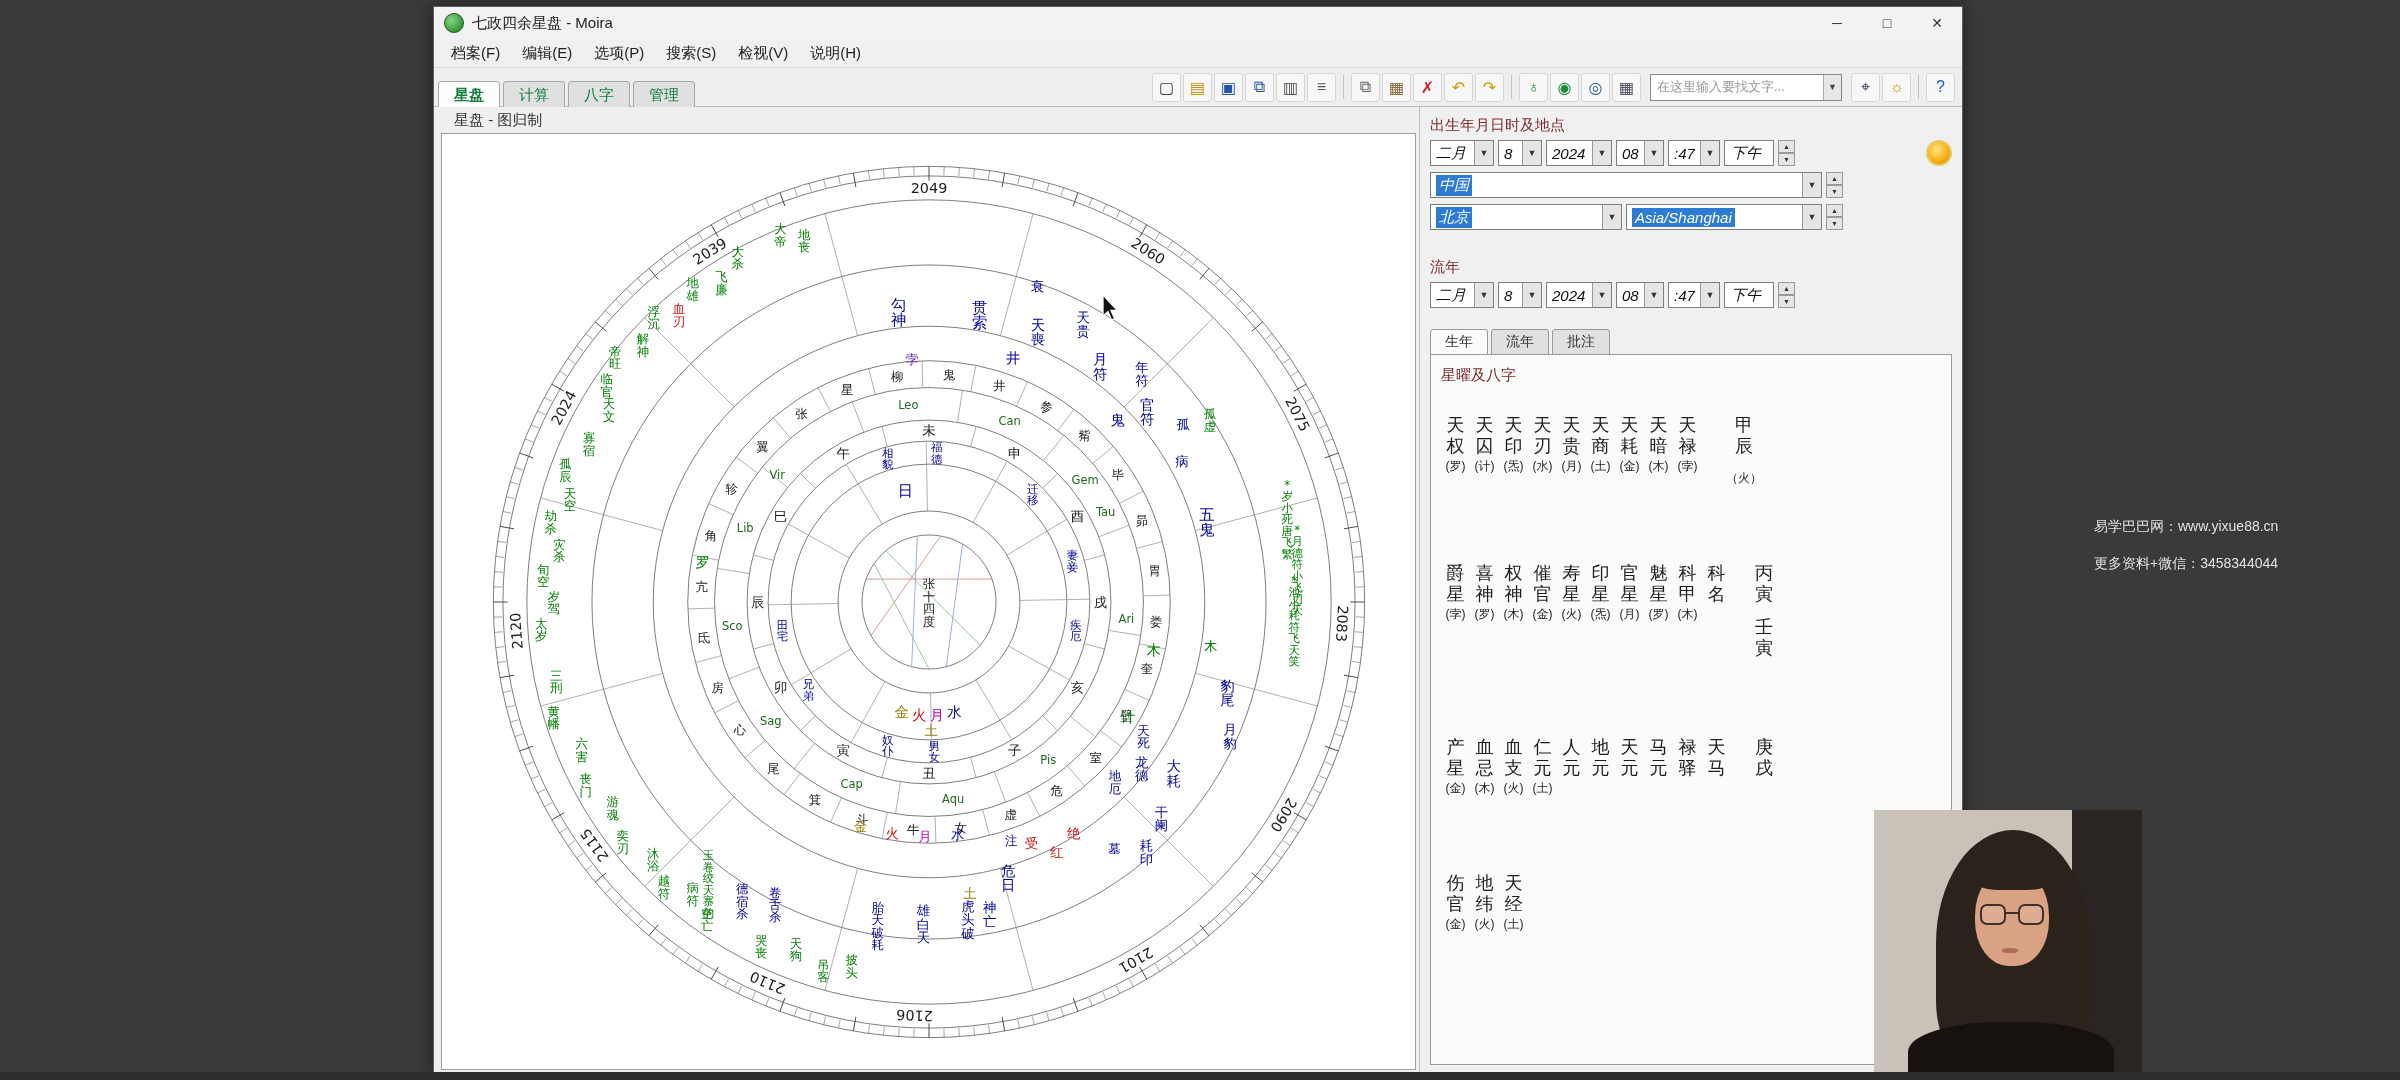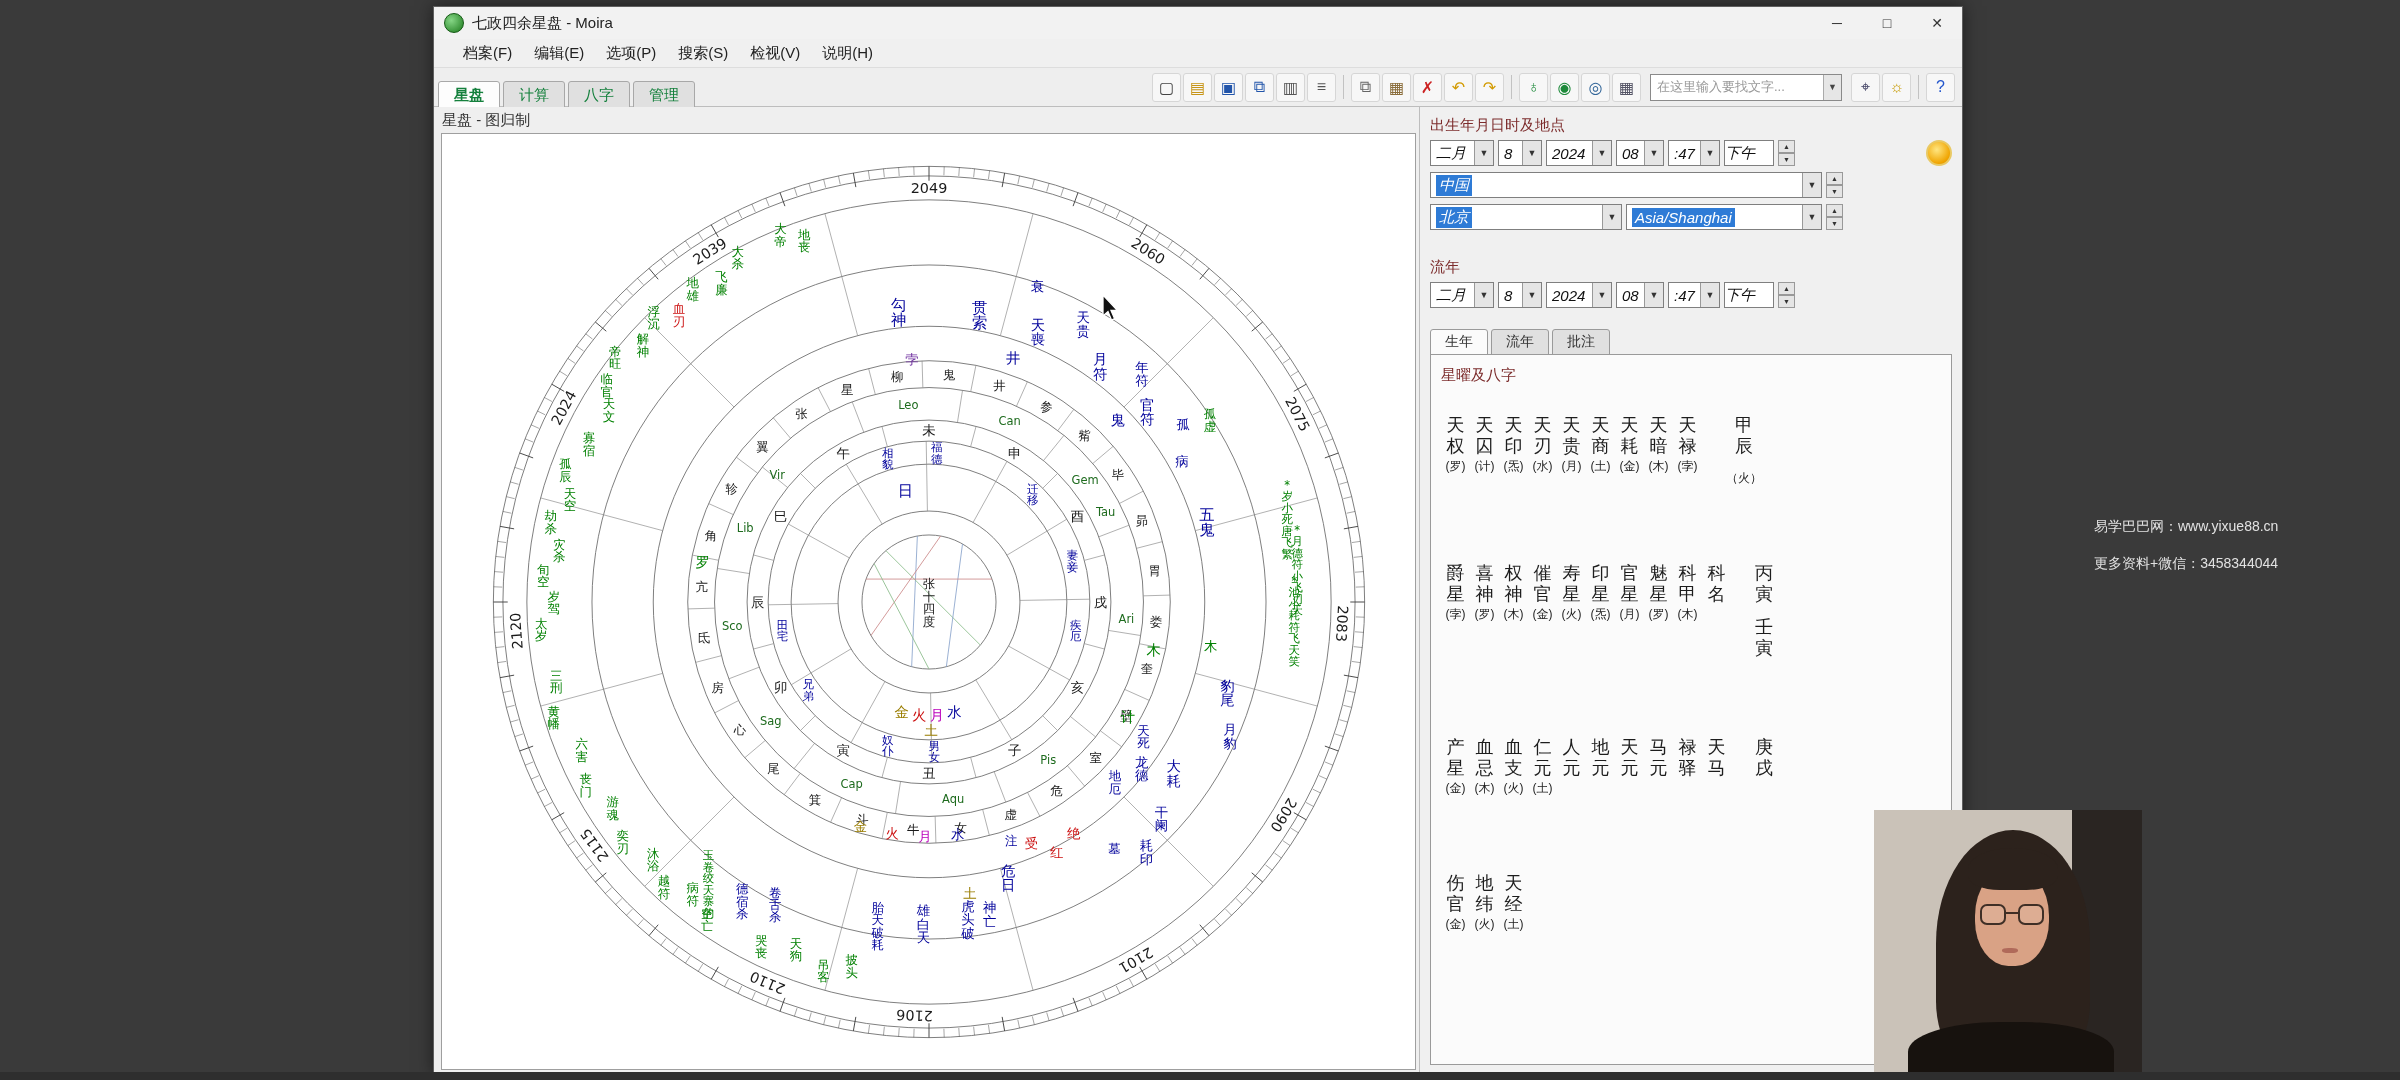--- a/index.html
+++ b/index.html
@@ -7,21 +7,21 @@
          font-family:"Liberation Sans","DejaVu Sans",sans-serif;}
   
   .app-window{position:absolute;left:433px;top:6px;width:1528px;height:1066px;background:#f0f0f0;
               border:1px solid #5f5f5f;box-shadow:0 0 16px rgba(0,0,0,.5);display:flex;flex-direction:column;}
   .titlebar{height:32px;display:flex;align-items:center;background:#f2f2f2;padding-left:10px;gap:8px;flex:none;}
   .app-icon{width:18px;height:18px;border-radius:50%;flex:none;
             background:radial-gradient(circle at 35% 35%,#86d686,#1c7a1c);border:1px solid #145a14;}
   .title-text{font-size:15px;color:#222;}
   .win-btns{margin-left:auto;display:flex;height:100%;}
   .win-btn{width:50px;height:100%;display:flex;align-items:center;justify-content:center;font-size:14px;color:#333;}
-  .menubar{height:28px;background:#f0f0f0;display:flex;align-items:center;padding-left:18px;
+  .menubar{height:28px;background:#f0f0f0;display:flex;align-items:center;padding-left:6px;
            border-bottom:1px solid #ddd;flex:none;}
   .menu-item{padding:0 11px;font-size:15px;color:#222;}
   
   .mainbar{height:38px;background:#eeeeee;display:flex;align-items:center;border-bottom:1px solid #bdbdbd;
            padding:0 6px 0 4px;flex:none;}
   .tab{height:28px;padding:0 15px;display:flex;align-items:center;font-size:15px;color:#15803d;background:#e0e0e0;
        border:1px solid #a8a8a8;border-radius:3px 3px 0 0;margin-right:3px;margin-top:17px;}
   .tab.active{background:#fdfdfd;font-weight:bold;}
   .bar-spacer{flex:1;}
   .tool-btn{width:27px;height:27px;margin:0 1px;display:flex;align-items:center;justify-content:center;
@@ -30,36 +30,36 @@
   .tool-search{width:190px;height:25px;background:#fff;border:1px solid #8a8a8a;display:flex;align-items:stretch;
                margin:0 8px;flex:none;}
   .ts-text{flex:1;font-size:13px;color:#999;display:flex;align-items:center;padding-left:6px;
            white-space:nowrap;overflow:hidden;}
   .ts-btn{width:17px;background:#e6e6e6;border-left:1px solid #aaa;font-size:9px;display:flex;
           align-items:center;justify-content:center;color:#444;}
   
   .content{flex:1;display:flex;min-height:0;}
   .chart-panel{width:985px;display:flex;flex-direction:column;background:#efefef;
                border-right:1px solid #bdbdbd;flex:none;}
-  .chart-caption{height:26px;font-size:15px;color:#333;display:flex;align-items:center;padding-left:8px;flex:none;}
+  .chart-caption{height:26px;font-size:15px;color:#333;display:flex;align-items:center;padding-left:20px;flex:none;}
   .chart-box{flex:1;background:#ffffff;border:1px solid #9f9f9f;margin:0 3px 3px 7px;display:flex;
              align-items:center;justify-content:center;overflow:hidden;}
   svg{display:block;font-family:"DejaVu Sans","Liberation Sans",sans-serif;}
   
   .right-panel{flex:1;background:#f0f0f0;padding:6px 10px 8px 10px;display:flex;flex-direction:column;min-width:0;}
   .section-label{font-size:15px;color:#7c2c2c;height:24px;display:flex;align-items:center;flex:none;}
   .form-row{display:flex;align-items:center;gap:4px;margin:3px 0;position:relative;flex:none;font-style:italic;}
   .combo{height:26px;background:#fff;border:1px solid #7f7f7f;display:flex;align-items:stretch;box-sizing:border-box;}
   .combo-text{flex:1;font-size:15px;color:#111;display:flex;align-items:center;padding-left:5px;
               white-space:nowrap;overflow:hidden;}
   .hl{background:#2e7bd6;color:#fff;padding:1px 3px;}
   .combo-btn{width:18px;background:#e5e5e5;border-left:1px solid #999;font-size:9px;color:#333;display:flex;
              align-items:center;justify-content:center;}
   .ampm{width:50px;height:26px;background:#fff;border:1px solid #7f7f7f;font-size:15px;display:flex;
-        align-items:center;padding-left:0;box-sizing:border-box;color:#111;}
+        align-items:center;padding-left:6px;box-sizing:border-box;color:#111;}
   .spin{width:17px;height:26px;display:flex;flex-direction:column;flex:none;}
   .spin-b{flex:1;background:#e5e5e5;border:1px solid #999;font-size:7px;display:flex;align-items:center;
           justify-content:center;color:#333;}
   .sun-btn{position:absolute;right:0;top:0;width:26px;height:26px;border-radius:50%;
            background:radial-gradient(circle at 40% 35%,#ffe680,#f0a400 70%,#c87800);
            border:2px solid #e9c964;box-sizing:border-box;}
   .rp-tabs{display:flex;margin-top:18px;flex:none;}
   .rp-tab{height:24px;padding:0 14px;font-size:14px;display:flex;align-items:center;background:#e0e0e0;
           border:1px solid #9a9a9a;border-radius:3px 3px 0 0;margin-right:3px;color:#333;}
   .rp-tab.active{background:#fbfbfb;}

